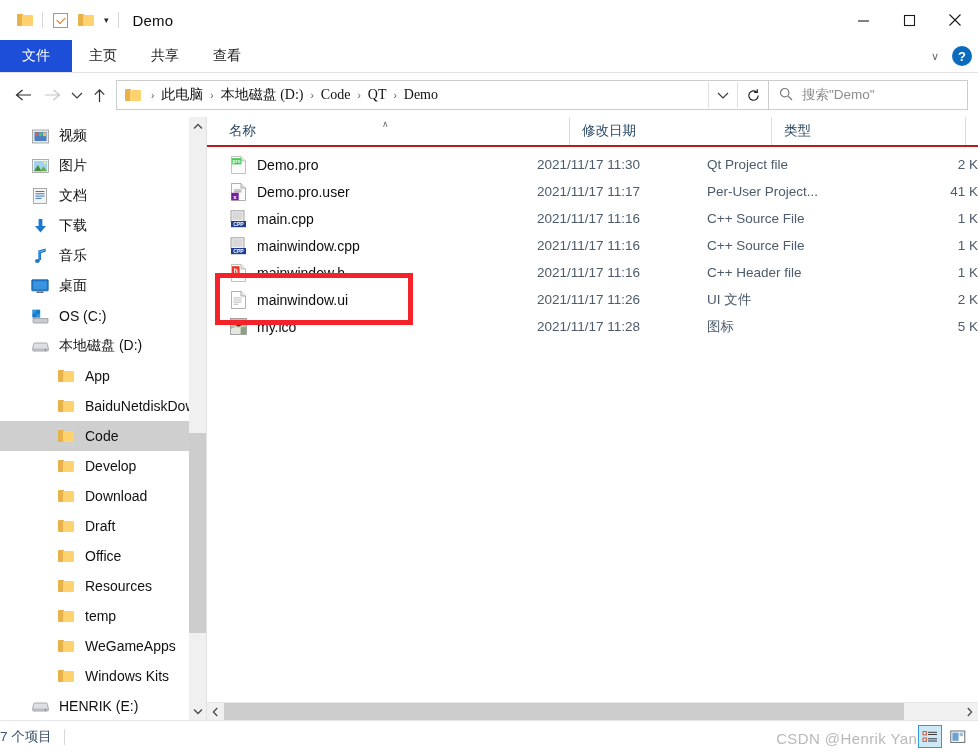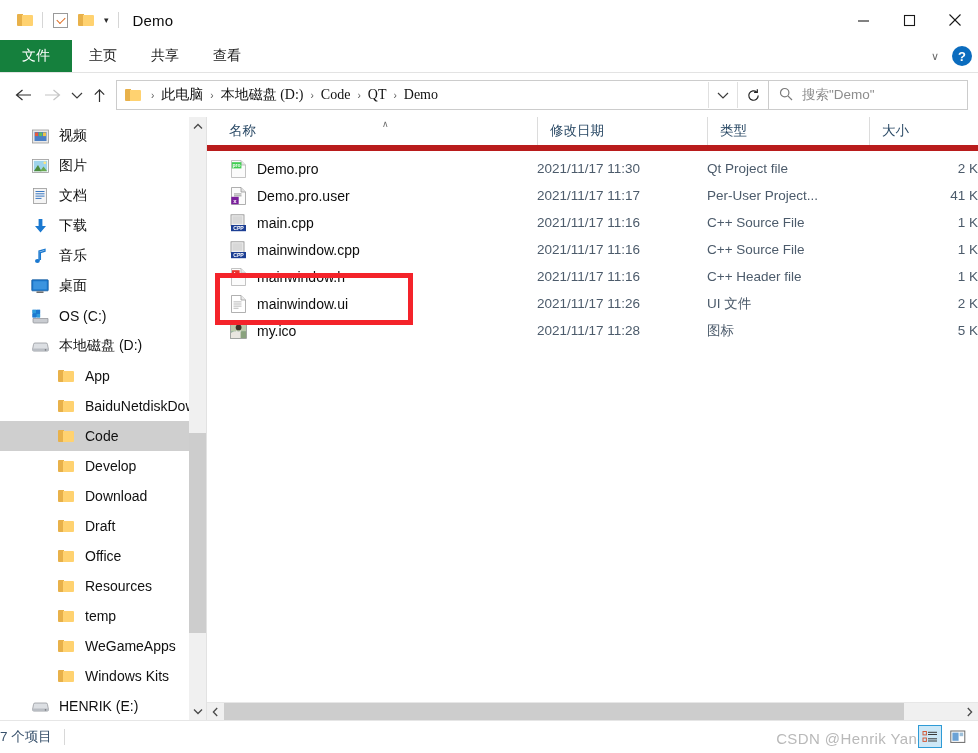--- a/index.html
+++ b/index.html
@@ -24,21 +24,21 @@
   .chk-glyph:after{content:"";position:absolute;left:3px;top:3px;width:7px;height:4px;border-left:1.6px solid #e06c20;border-bottom:1.6px solid #e06c20;transform:rotate(-45deg);}
   .qat-caret{font-size:9px;color:#2b2b2b;padding:0 5px;line-height:1;}
   .wintitle{font-size:15px;color:#0b0b0b;margin-left:10px;letter-spacing:.2px;}
   .wctrls{position:absolute;right:0;top:0;height:40px;display:flex;}
   .wbtn{width:46px;height:40px;display:flex;align-items:center;justify-content:center;}
   .wbtn svg{display:block;}
 
   
   .ribbon{height:32px;flex:0 0 32px;display:flex;align-items:stretch;position:relative;background:#fff;border-bottom:1px solid #e3e3e3;}
   .rtab{display:flex;align-items:center;justify-content:center;padding:0 17px;font-size:14px;color:#1a1a1a;}
-  .rtab.file{background:#15803d;color:#fff;padding:0 22px;}
+  .rtab.file{background:#1d4ed8;color:#fff;padding:0 22px;}
   .ribbon-right{position:absolute;right:6px;top:0;height:32px;display:flex;align-items:center;gap:6px;}
   .rr-caret{color:#6a6a6a;font-size:11px;width:22px;text-align:center;}
   .help-dot{width:20px;height:20px;border-radius:50%;background:#0b6cbe;color:#fff;font-size:13px;font-weight:bold;display:flex;align-items:center;justify-content:center;}
 
   
   .addrbar{height:44px;flex:0 0 44px;display:flex;align-items:center;background:#fff;padding:0 10px;gap:0;}
   .navbtn{width:28px;height:30px;display:flex;align-items:center;justify-content:center;color:#2f2f2f;}
   .navbtn.dis{color:#c0c0c0;}
   .navbtn.small{width:22px;}
   .crumbbox{flex:1;height:28px;border:1px solid #cccccc;background:#fff;display:flex;align-items:center;margin-left:6px;}
@@ -65,21 +65,21 @@
   
   .vscroll{position:absolute;right:0;top:0;width:17px;height:100%;background:#f0f0f0;}
   .vs-arrow{height:18px;display:flex;align-items:center;justify-content:center;color:#5a5a5a;font-size:9px;}
   .vs-arrow.bot{position:absolute;bottom:0;left:0;right:0;}
   .vs-thumb{position:absolute;left:0;right:0;background:#cdcdcd;}
 
   .splitter{width:1px;background:#e2e2e2;flex:0 0 1px;}
 
   
   .listpane{flex:1;display:flex;flex-direction:column;min-width:0;position:relative;background:#fff;}
-  .colhdr{height:28px;flex:0 0 28px;display:flex;align-items:stretch;border-bottom:6px solid #b91c1c;position:relative;}
+  .colhdr{height:28px;flex:0 0 28px;display:flex;align-items:stretch;border-bottom:2px solid #b91c1c;position:relative;gap:32px;}
   .col{display:flex;align-items:center;font-size:13.5px;color:#2b4a66;padding-left:12px;border-left:1px solid #dcdcdc;box-sizing:border-box;position:relative;}
   .col:first-child{border-left:none;padding-left:22px;}
   .sortmark{position:absolute;left:175px;top:2px;color:#6d6d6d;font-size:9px;}
   .c-name{width:330px;flex:0 0 330px;}
   .c-date{width:170px;flex:0 0 170px;}
   .c-type{width:162px;flex:0 0 162px;}
   .c-size{flex:1;text-align:center;}
 
   .rows{flex:1;overflow:hidden;padding-top:4px;}
   .row{height:27px;display:flex;align-items:center;font-size:14px;}

